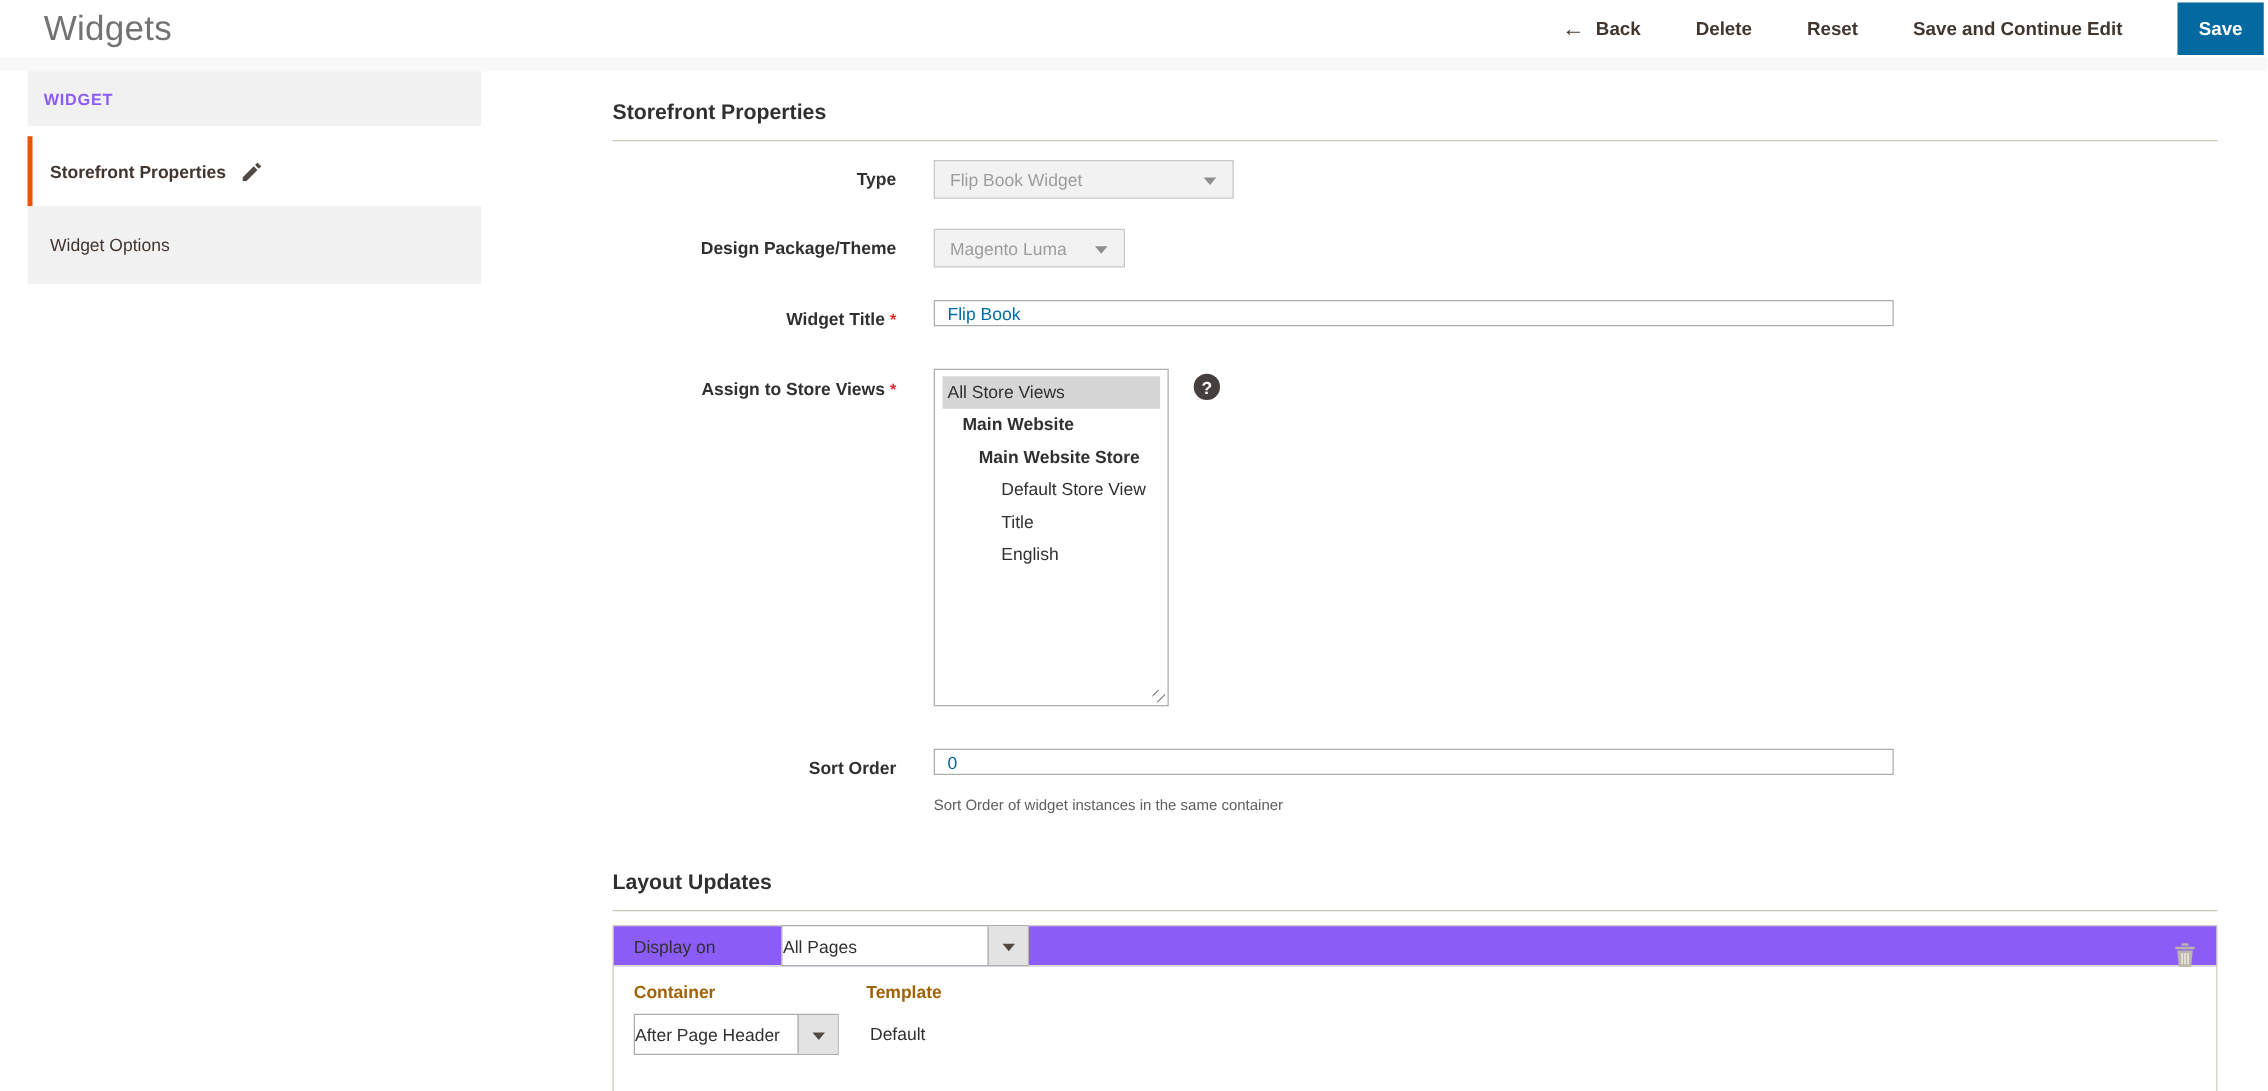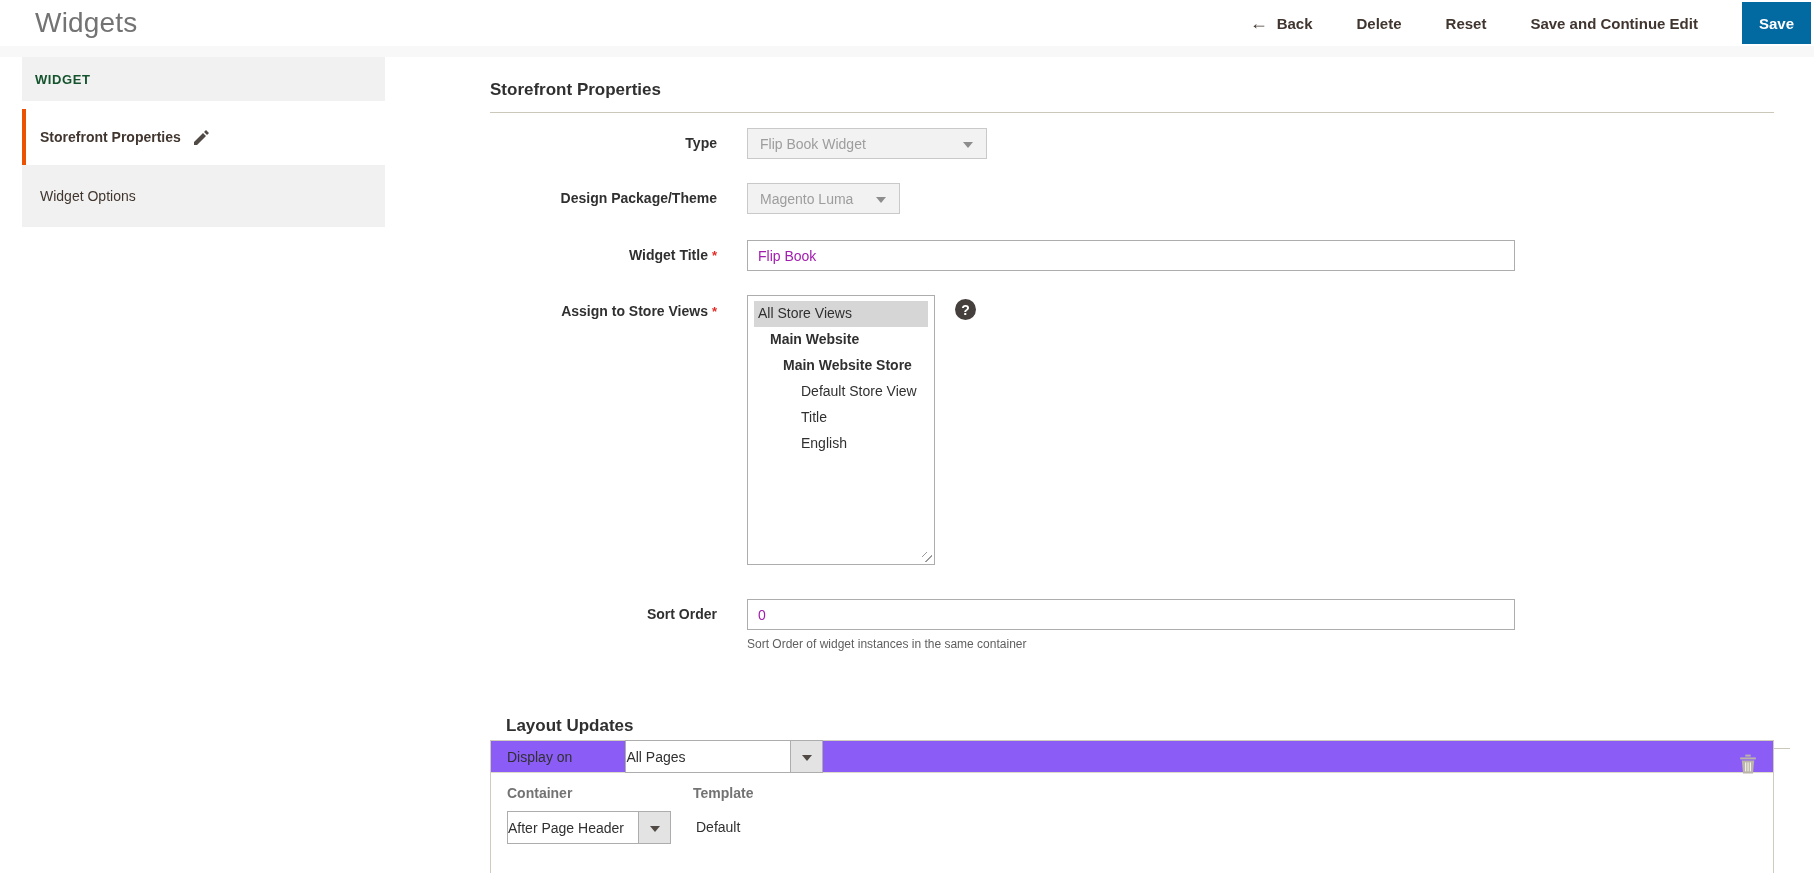--- a/index.html
+++ b/index.html
@@ -18,49 +18,49 @@
   .back-arrow { font-size:18px; line-height:1; color:#41362f; }
   .save-btn { background:#0369a1; color:#fff; height:42px; display:flex; align-items:center;
               padding:0 17px; font-size:15px; font-weight:600; cursor:pointer; }
 
   .top-strip { position:absolute; top:46px; left:0; right:0; height:11px; background:#f8f8f8; }
 
   
   .sidebar { position:absolute; left:22px; top:57px; width:363px; }
   .side-head { height:44px; background:#f1f1f1; display:flex; align-items:center;
                padding-left:13px; font-size:13px; font-weight:700; letter-spacing:.6px;
-               color:#14532d; }
+               color:#8b5cf6; }
   .side-gap { height:8px; background:#fff; }
   .side-item { display:flex; align-items:center; font-size:14px; color:#41362f; cursor:pointer; }
   .side-item.active { height:56px; background:#fff; border-left:4px solid #eb5202;
                       padding-left:14px; font-weight:600; }
   .side-item.normal { height:62px; background:#f1f1f1; padding-left:18px; font-weight:400; }
   .pencil { margin-left:13px; display:inline-flex; }
 
   
   .content { position:absolute; left:490px; top:0; width:1284px; height:873px; }
   .sec-title { position:absolute; left:0; width:100%; font-size:17px; font-weight:600;
                color:#303030; padding-bottom:12px; border-bottom:1px solid #ccc8b9; }
-  .t1 { top:80px; } .t2 { top:716px;margin-left:16px; }
+  .t1 { top:80px; } .t2 { top:696px; }
 
   .flabel { position:absolute; left:0; width:227px; text-align:right; font-size:14px;
             font-weight:600; color:#303030; line-height:17px; }
   .req { color:#e02b27; font-size:13px; margin-left:4px; }
 
   .ctrl { position:absolute; font-size:14px; }
 
   
   .sel-dis { background:#f2f2f2; border:1px solid #c9c9c9; color:#9d9d9d;
              display:flex; align-items:center; padding:0 12px; height:31px; }
   .caret { width:0; height:0; border-left:5px solid transparent; border-right:5px solid transparent;
            border-top:6px solid #8d8d8d; position:absolute; right:13px; top:13px; }
 
   
-  .tinput { height:31px; border:1px solid #adadad; background:#fff; padding:0 10px;
-            font-size:14px; color:#a21caf; font-family:"Liberation Sans", sans-serif; width:100%; }
+  .tinput { height:21px; border:1px solid #adadad; background:#fff; padding:0 10px;
+            font-size:14px; color:#0369a1; font-family:"Liberation Sans", sans-serif; width:100%; }
 
   
   .mselect { left:257px; top:295px; width:188px; height:270px; border:1px solid #adadad;
              background:#fff; padding:5px 6px; overflow:hidden; position:absolute; }
   .mselect::after { content:""; position:absolute; right:2px; bottom:2px; width:10px; height:10px;
              background:repeating-linear-gradient(135deg, transparent 0 3px, #9a9a9a 3px 4px, transparent 4px 6px); }
   .opt { height:26px; line-height:24px; font-size:14px; color:#303030; padding-left:4px;
          white-space:nowrap; cursor:pointer; }
   .opt.sel { background:#d6d6d6; }
   .opt.b1 { font-weight:700; padding-left:16px; }
@@ -86,21 +86,21 @@
   .msel .btn { width:32px; background:#e3e3e3; border-left:1px solid #adadad; position:relative; }
   .msel .btn::after { content:""; position:absolute; left:50%; top:50%; margin:-2px 0 0 -5px;
           width:0; height:0; border-left:5px solid transparent; border-right:5px solid transparent;
           border-top:6px solid #514943; }
   .sel-display { width:198px; }
   .sel-display .val { flex:1; }
 
   .trash { position:absolute; right:16px; top:13px; width:18px; height:20px; cursor:pointer; }
 
   .lu-body { position:relative; height:150px; }
-  .lu-col-label { position:absolute; top:12px; font-size:14px; font-weight:600; color:#737373; }
+  .lu-col-label { position:absolute; top:12px; font-size:14px; font-weight:600; color:#a16207; }
   .cl-container { left:16px; } .cl-template { left:202px; }
   .sel-container { position:absolute; left:16px; top:38px; width:164px; }
   .sel-container .val { flex:1; }
   .tpl-value { position:absolute; left:205px; top:38px; height:33px; line-height:33px;
                font-size:14px; color:#303030; }
 </style>
 </head>
 <body>
 
 <div class="page">

